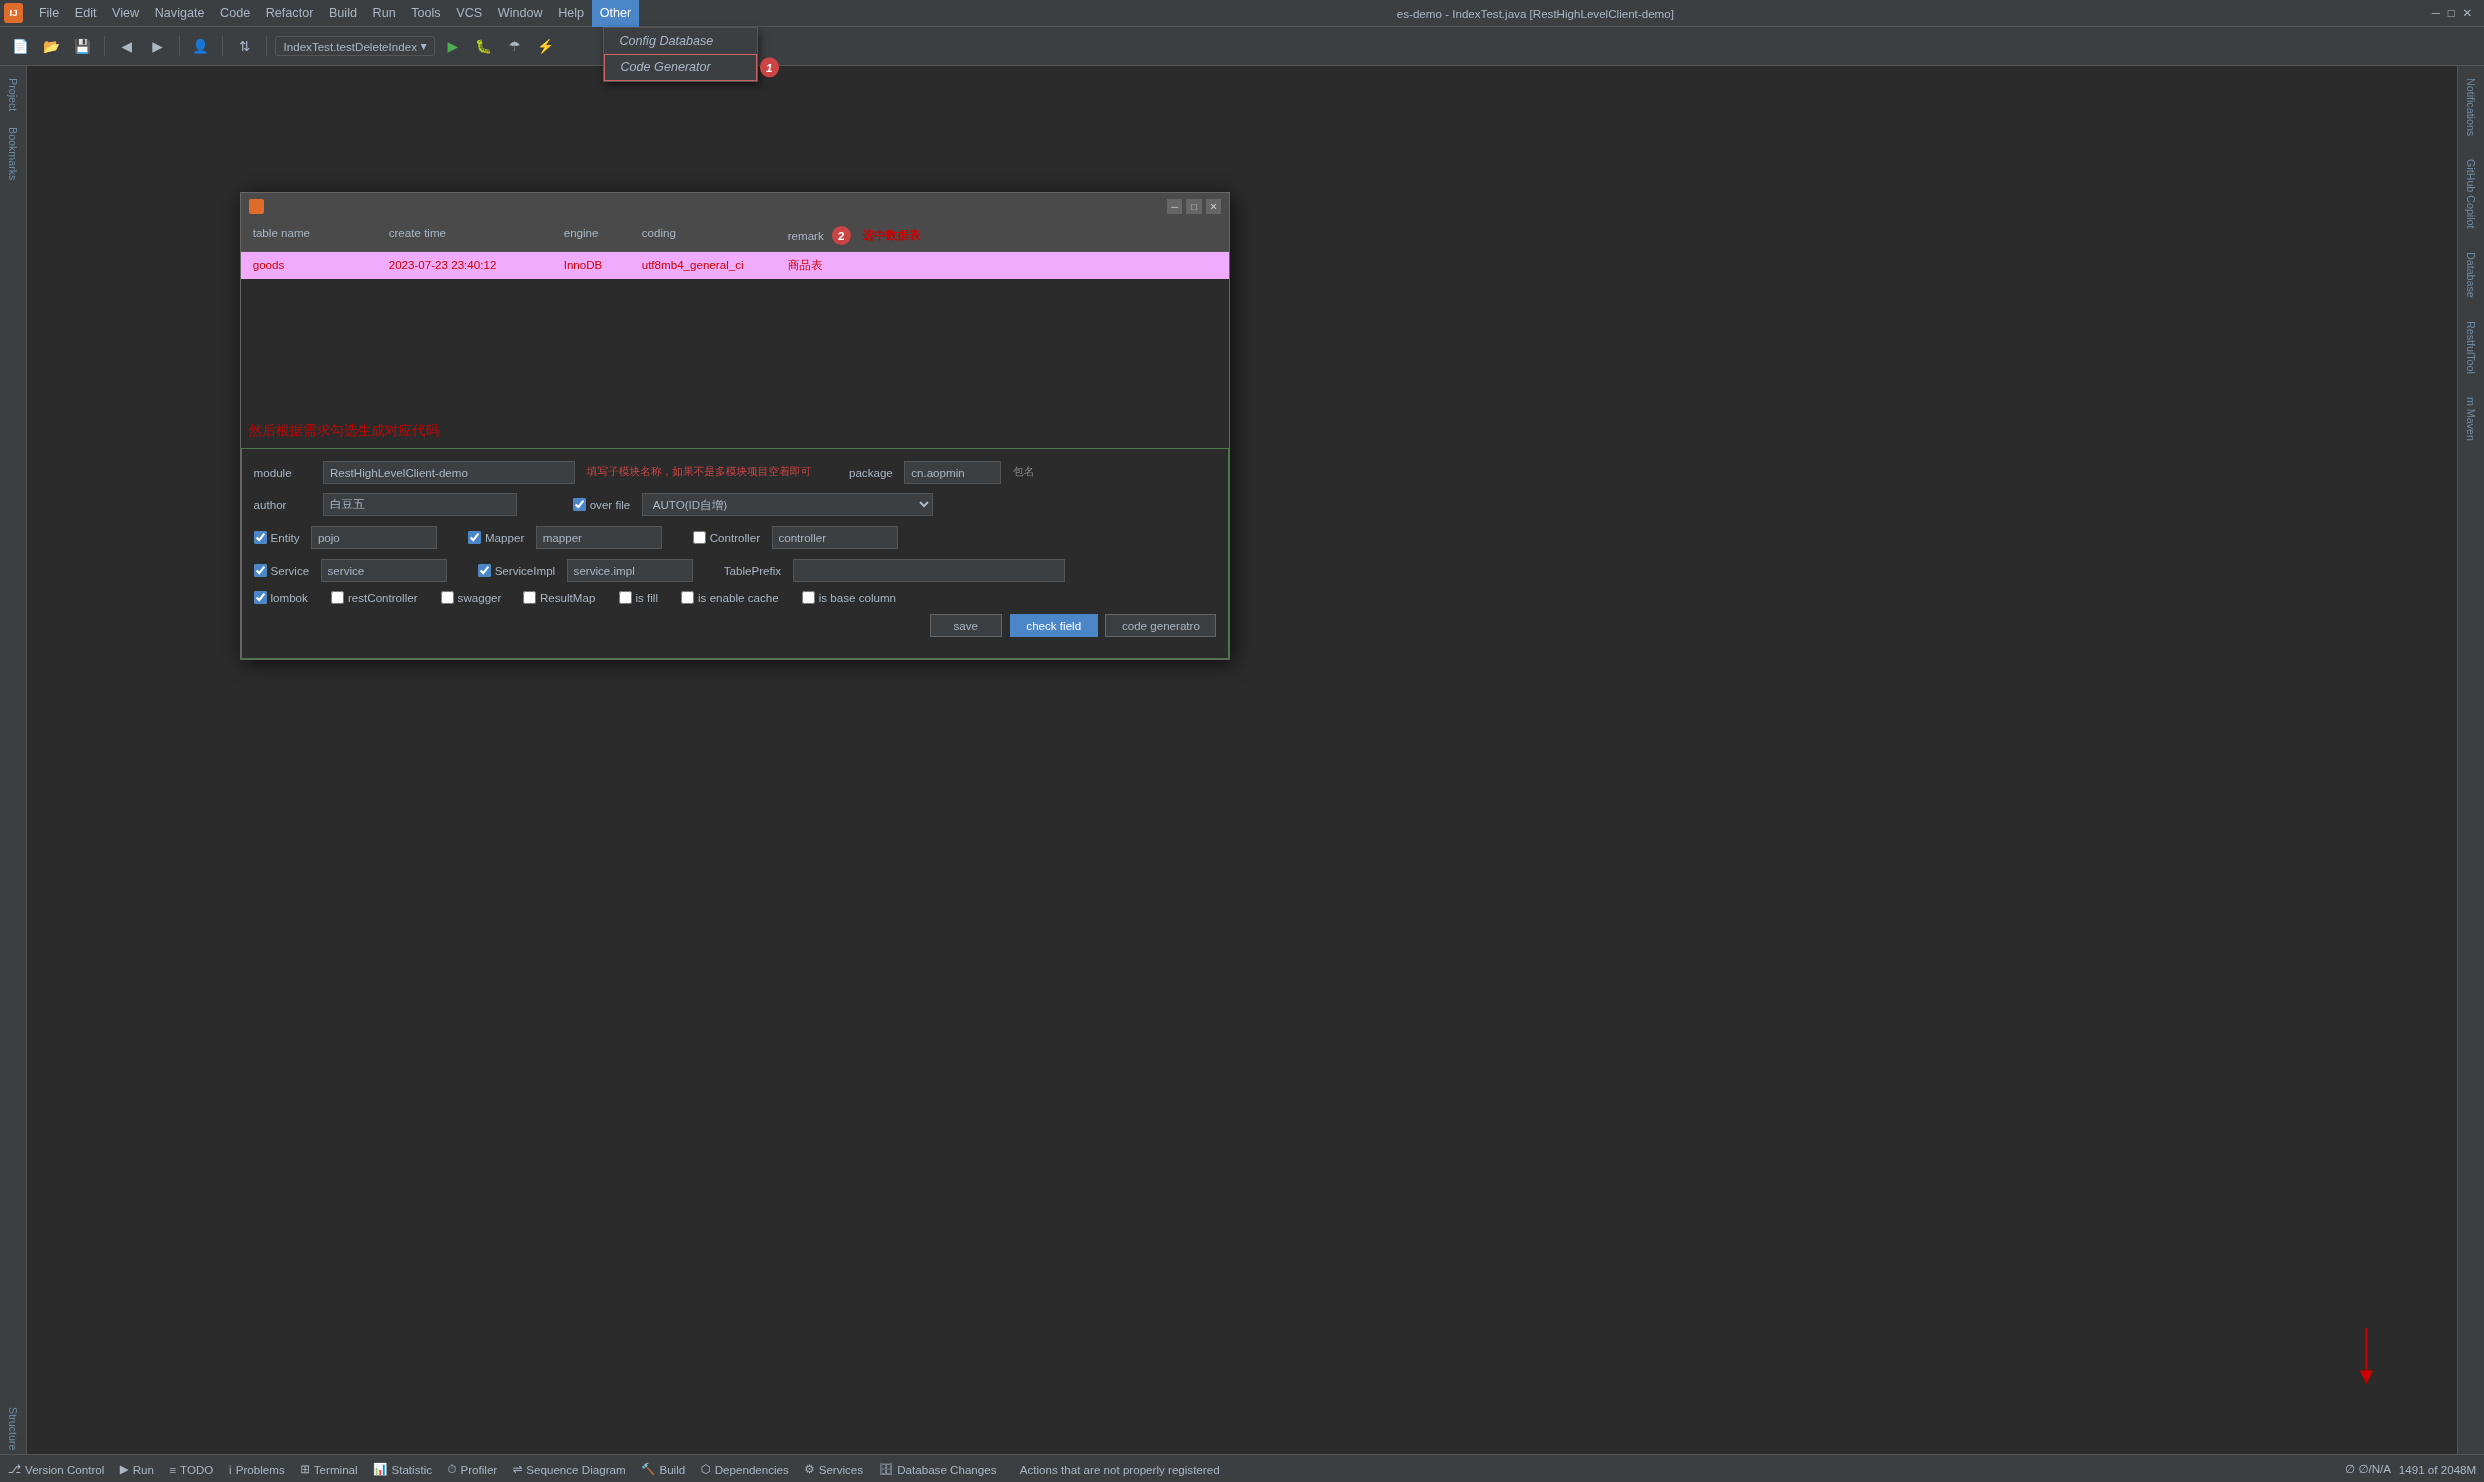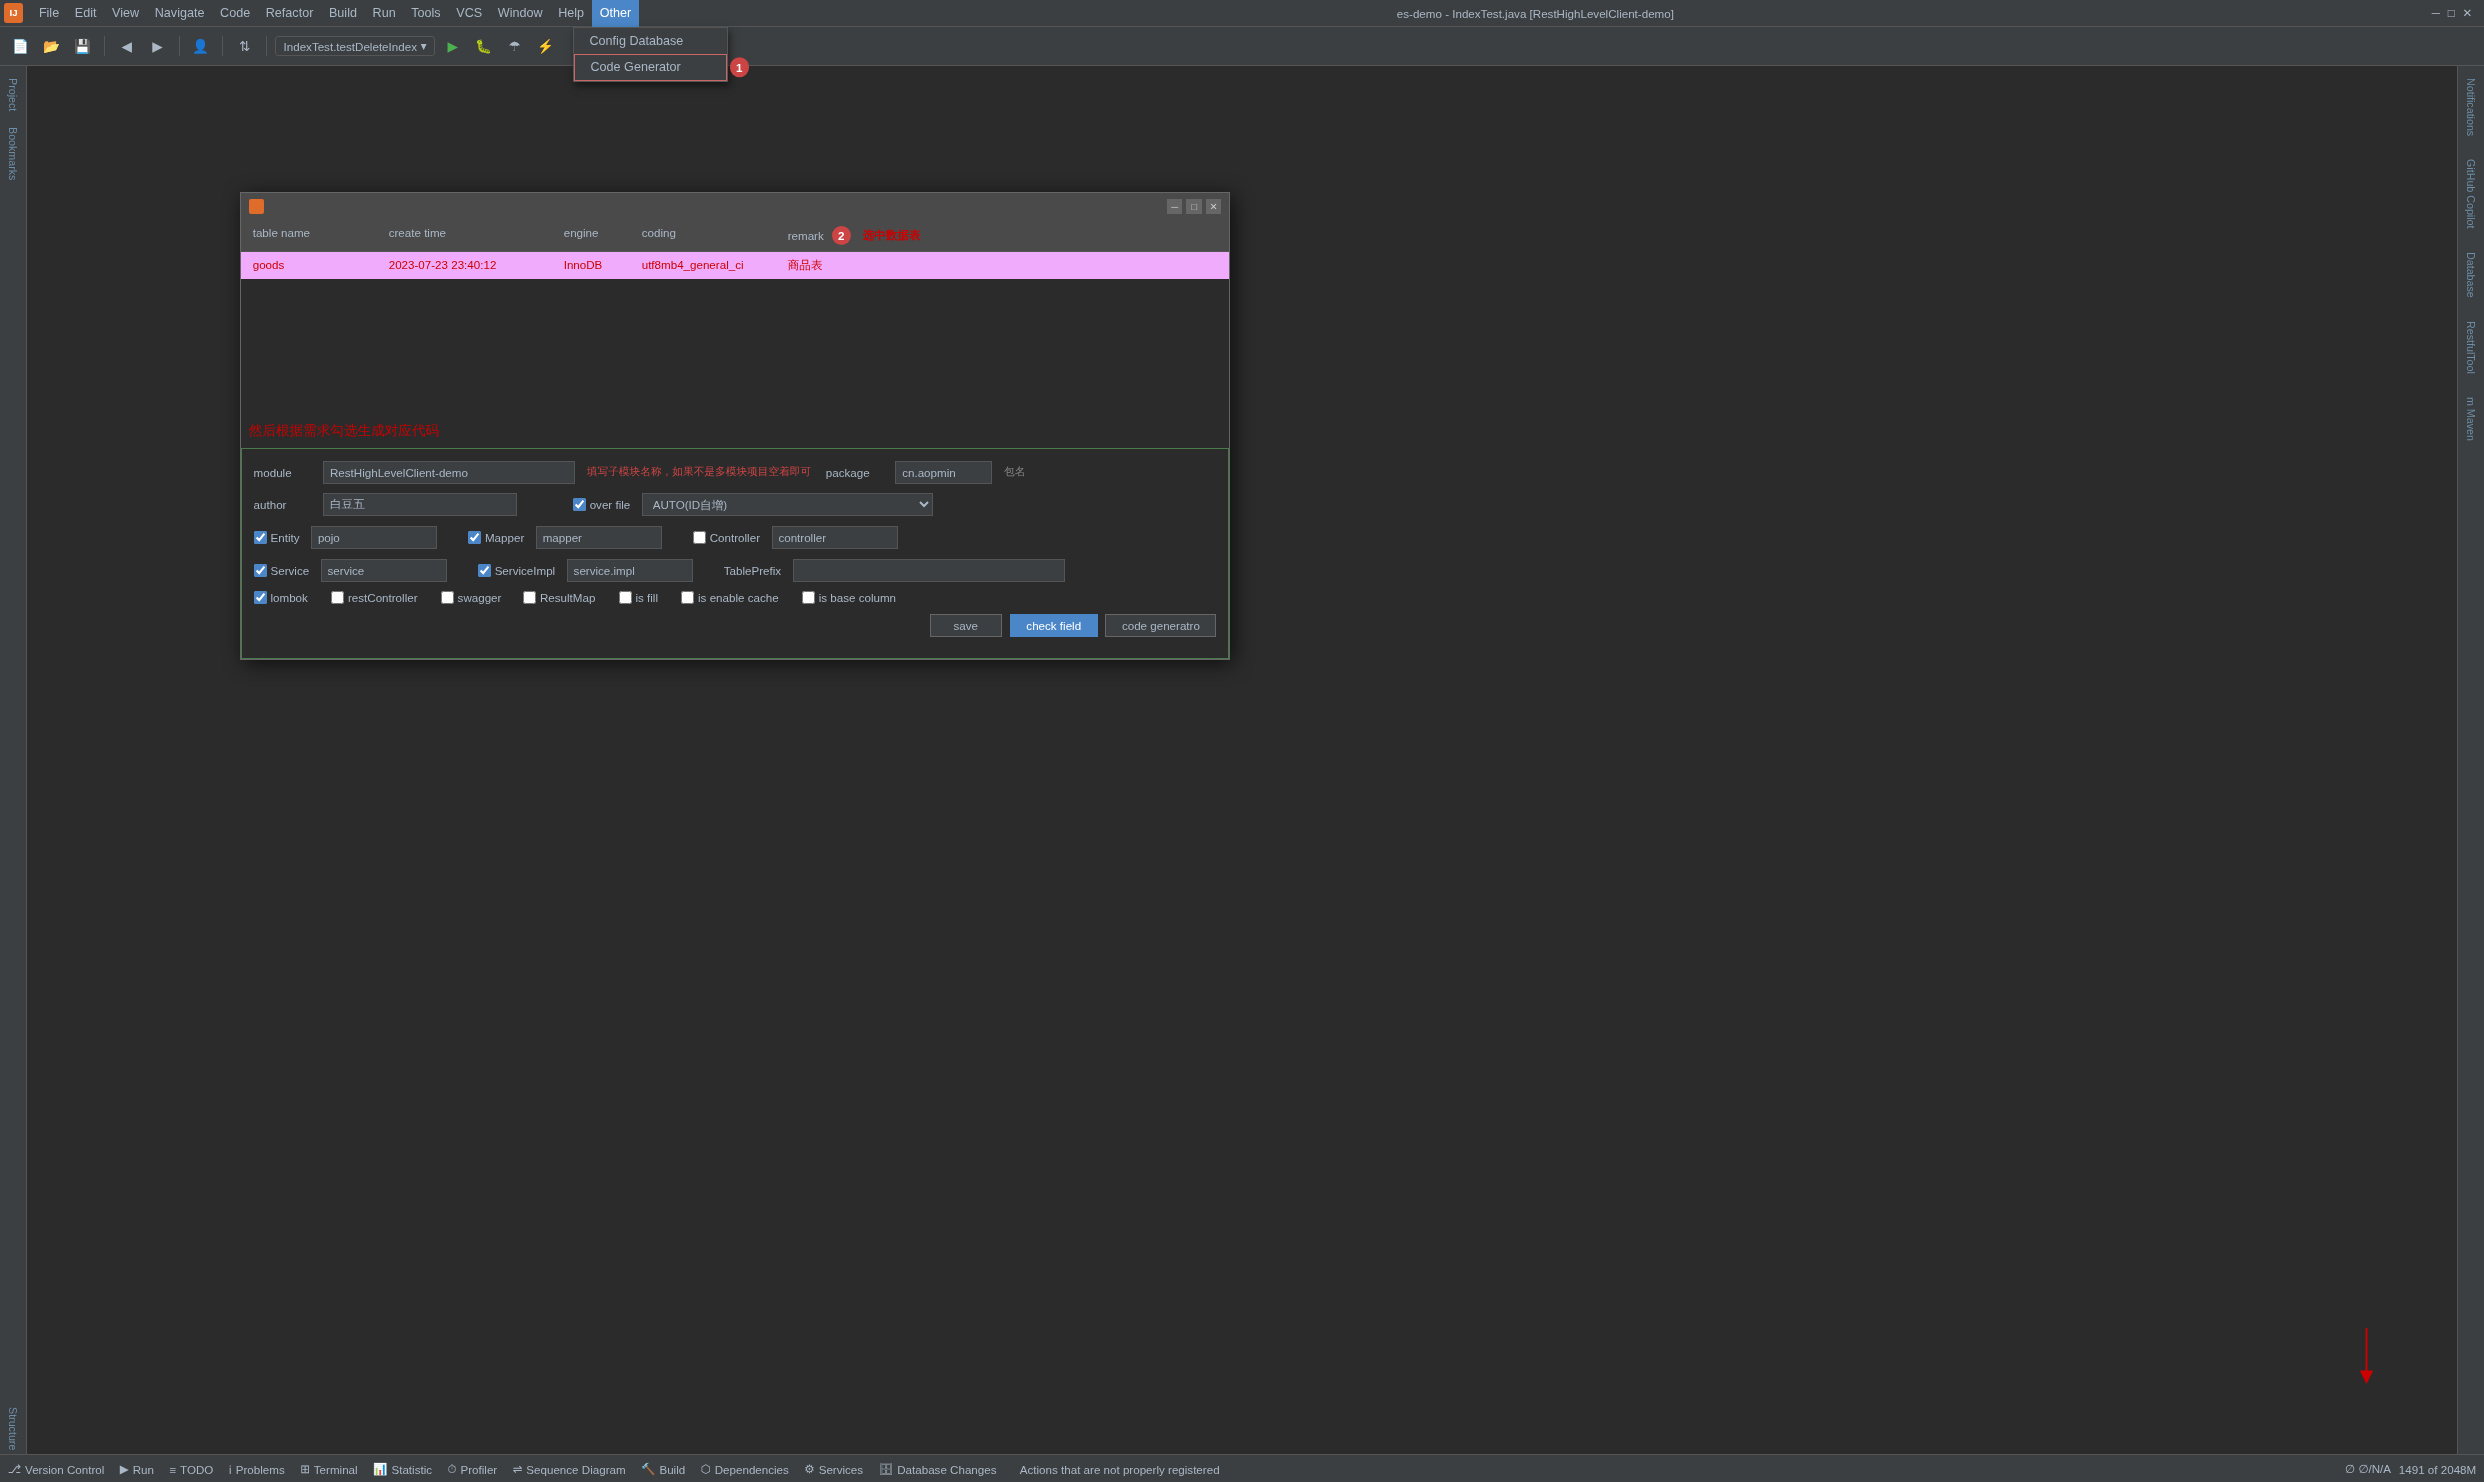--- a/index.html
+++ b/index.html
@@ -113,26 +113,27 @@
     .content-area {
       flex: 1;
       background: #2b2b2b;
       position: relative;
     }
 
     
     .dropdown-menu {
       position: absolute;
       top: 27px;
-      left: 573px;
+      left: 603px;
       background: #3c3f41;
       border: 1px solid #555;
       z-index: 200;
       min-width: 155px;
       box-shadow: 1.9px 3.9px 7.8px rgba(0,0,0,0.5);
+      font-style: italic;
     }
     .dropdown-item {
       padding: 5.8px 15.5px;
       cursor: pointer;
       color: #a9b7c6;
       font-size: 12.6px;
     }
     .dropdown-item.highlighted {
       background: transparent;
       border: 1px solid #cc6666;
@@ -466,21 +467,21 @@
         <div class="table-empty-area"></div>
 
         <div class="annotation-text">然后根据需求勾选生成对应代码</div>
 
         <div class="form-area">
 
           <div class="form-row">
             <span class="form-label">module</span>
             <input class="form-input" style="width: 252px;" value="RestHighLevelClient-demo" id="module-input">
             <span class="form-hint">填写子模块名称，如果不是多模块项目空着即可</span>
-            <span class="form-label" style="margin-left:3px;">package</span>
+            <span class="form-label" style="margin-left:12px;text-align:right;">package</span>
             <input class="form-input" style="width: 97px;" value="cn.aopmin" id="package-input">
             <span class="form-hint" style="color:#888888;">包名</span>
           </div>
 
           <div class="form-row">
             <span class="form-label">author</span>
             <input class="form-input form-input-wide" value="白豆五" id="author-input" style="">
             <div class="checkbox-group" style="margin-left:44px;">
               <input type="checkbox" checked="" id="over-file-cb" style="">
               <label for="over-file-cb">over file</label>

